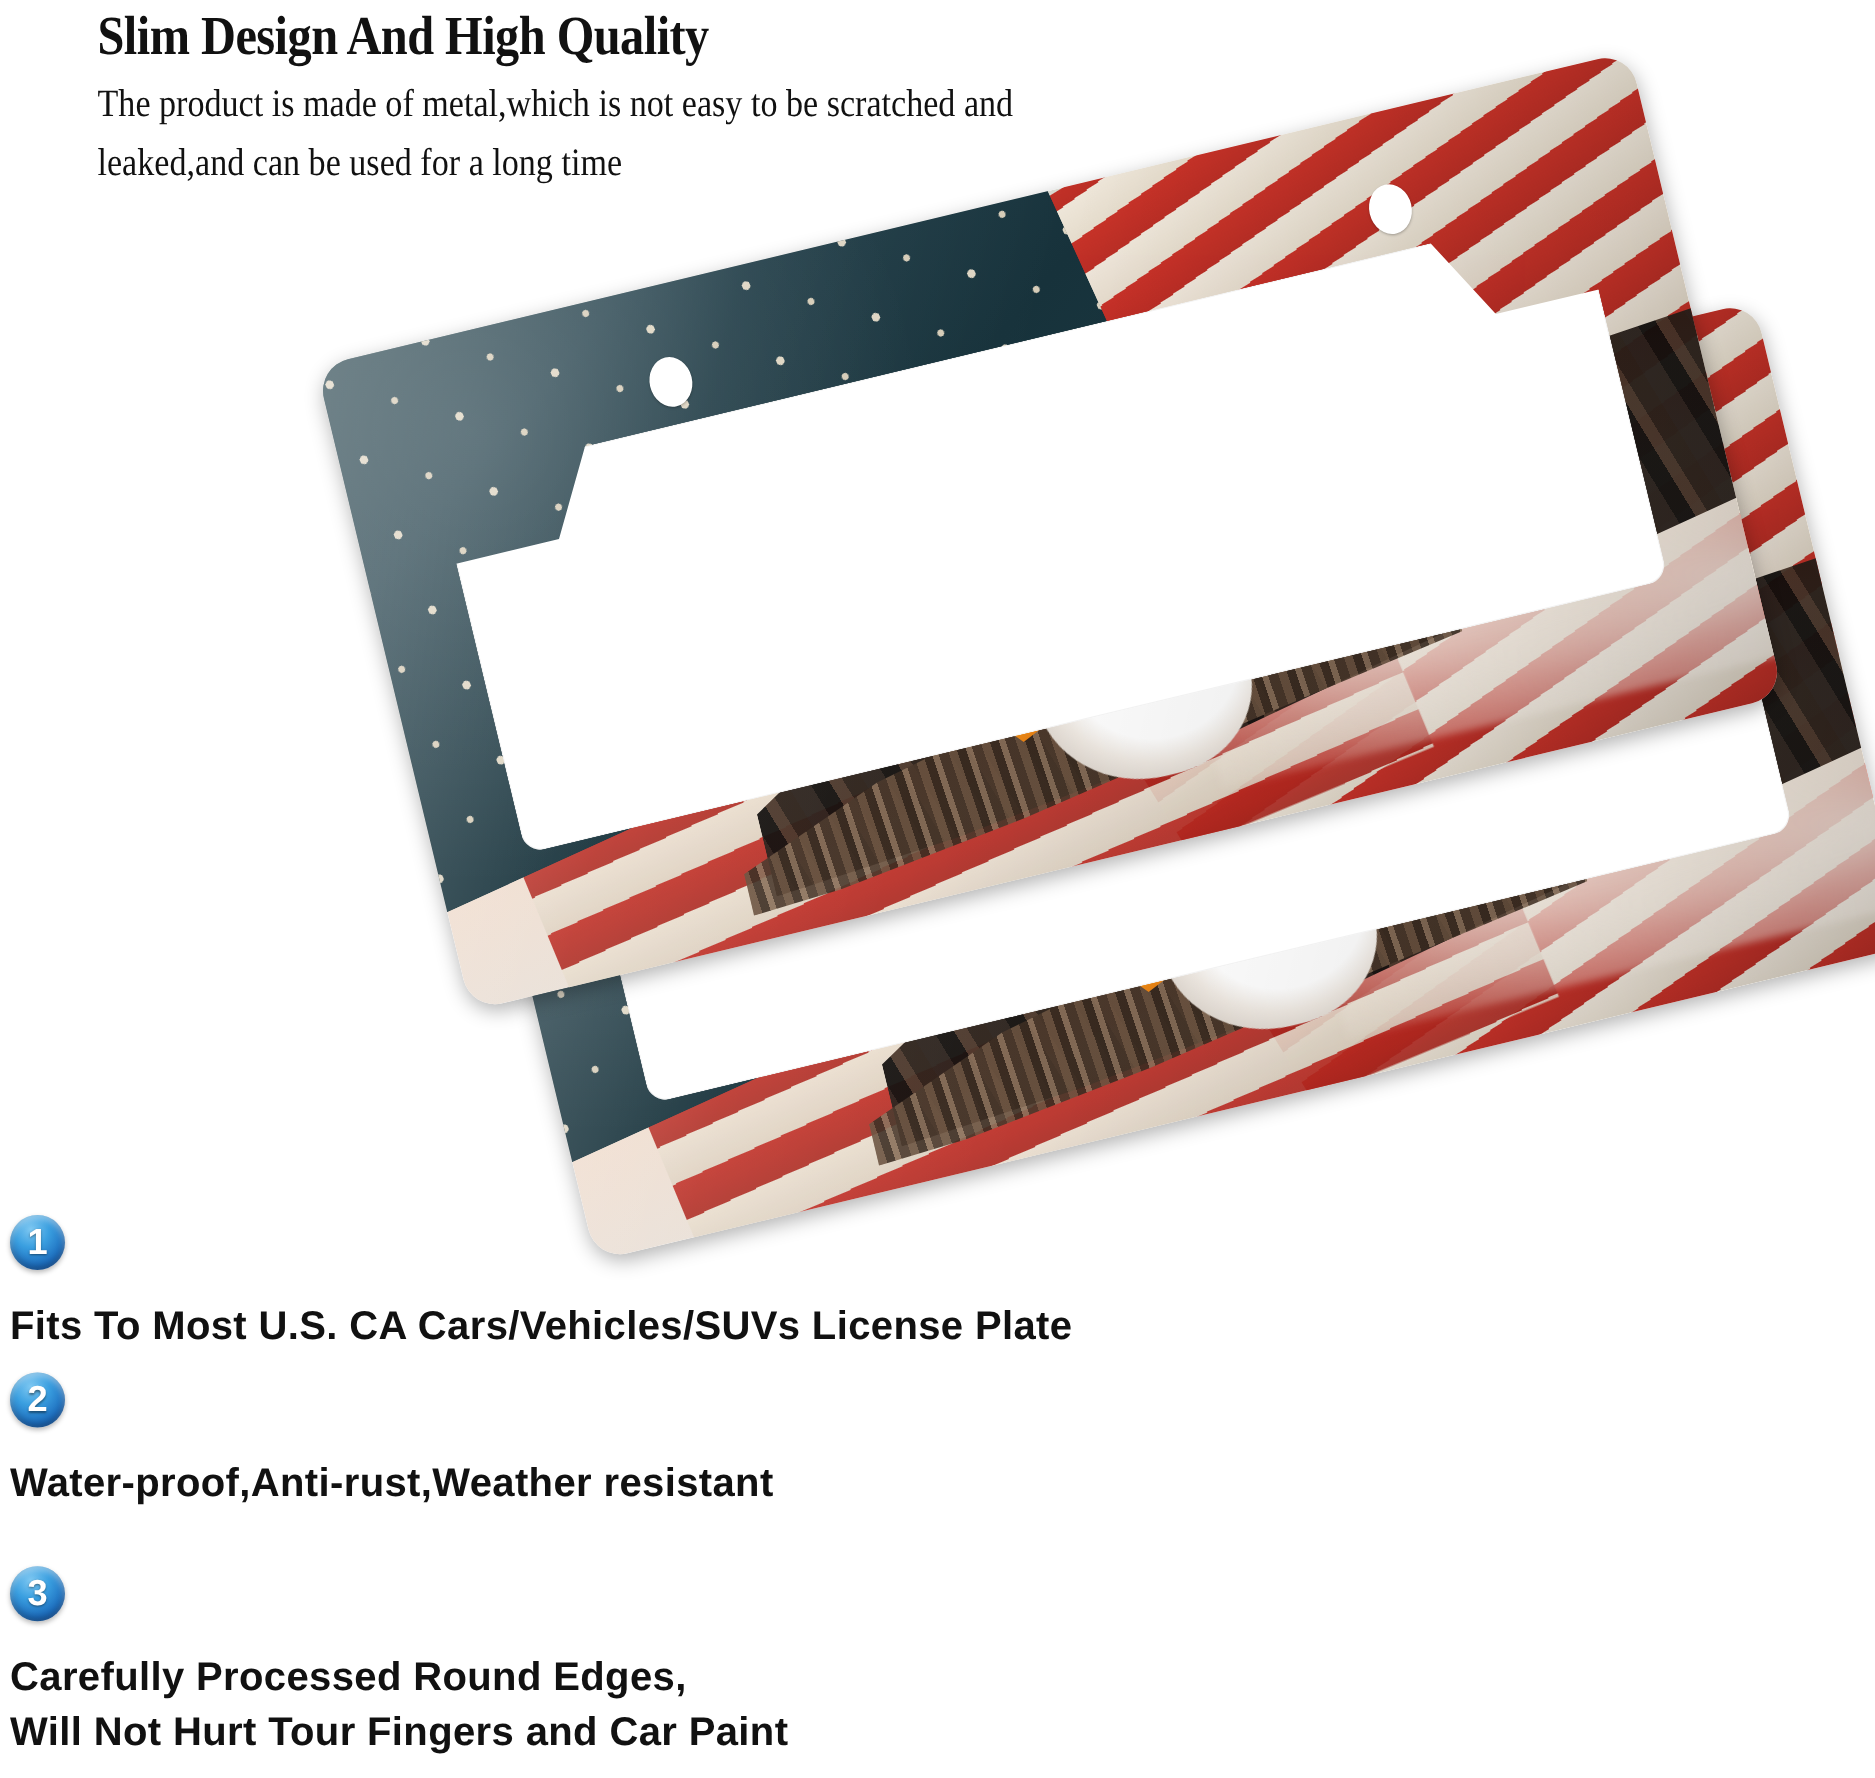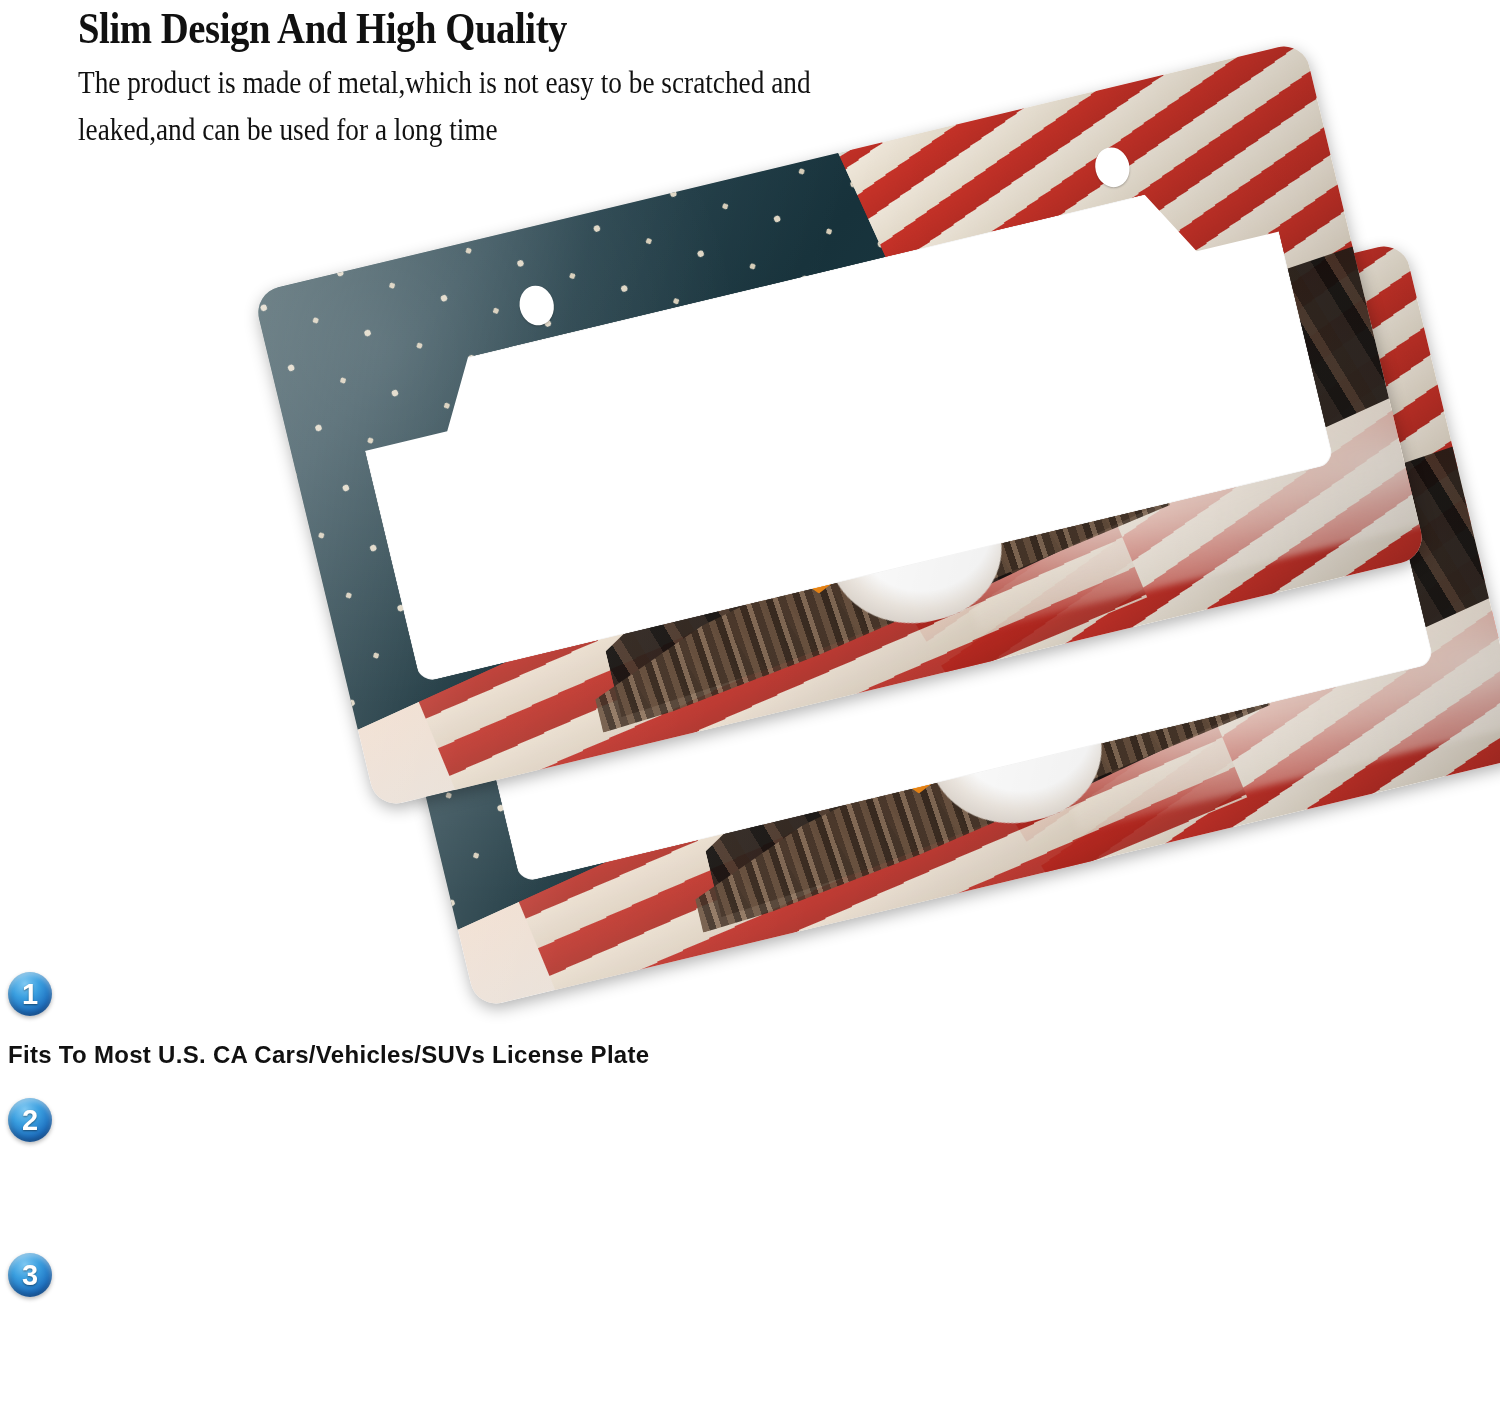--- a/index.html
+++ b/index.html
@@ -98,21 +98,21 @@
 
   
   .feat{position:absolute;left:8px;}
   .badge{width:44px;height:44px;border-radius:50%;
          background:radial-gradient(circle at 38% 26%,#7ec8f2 0%,#3a9fe0 34%,
                     #1e6fbf 68%,#13468f 100%);
          box-shadow:0 2px 4px rgba(0,0,0,.28),inset 0 -3px 6px rgba(0,0,0,.25),
                     inset 0 3px 5px rgba(255,255,255,.45);
          color:#fff;font-size:29px;font-weight:700;line-height:44px;
          text-align:center;text-shadow:0 1px 2px rgba(0,0,0,.45);}
-  .feat-text{font-size:24px;font-weight:700;line-height:1.38;
+  .feat-text{font-size:32px;font-weight:700;line-height:1.38;
              letter-spacing:.3px;margin-top:22px;white-space:pre-line;}
 </style>
 </head>
 <body>
 
 <div class="hdr">
   <h1 class="hdr-title">Slim Design And High Quality</h1>
   <p class="hdr-sub">The product is made of metal,which is not easy to be scratched and</p>
   <p class="hdr-sub">leaked,and can be used for a long time</p>
 </div>
@@ -161,17 +161,20 @@
 
 </div>
 
 <div class="feat" style="top:972px">
   <div class="badge">1</div>
   <div class="feat-text">Fits To Most U.S. CA Cars/Vehicles/SUVs License Plate</div>
 </div>
 
 <div class="feat" style="top:1098px">
   <div class="badge">2</div>
+  <div class="feat-text">Water-proof,Anti-rust,Weather resistant</div>
 </div>
 
 <div class="feat" style="top:1253px">
   <div class="badge">3</div>
+  <div class="feat-text">Carefully Processed Round Edges,
+Will Not Hurt Tour Fingers and Car Paint</div>
 </div>
 
 </body></html>

